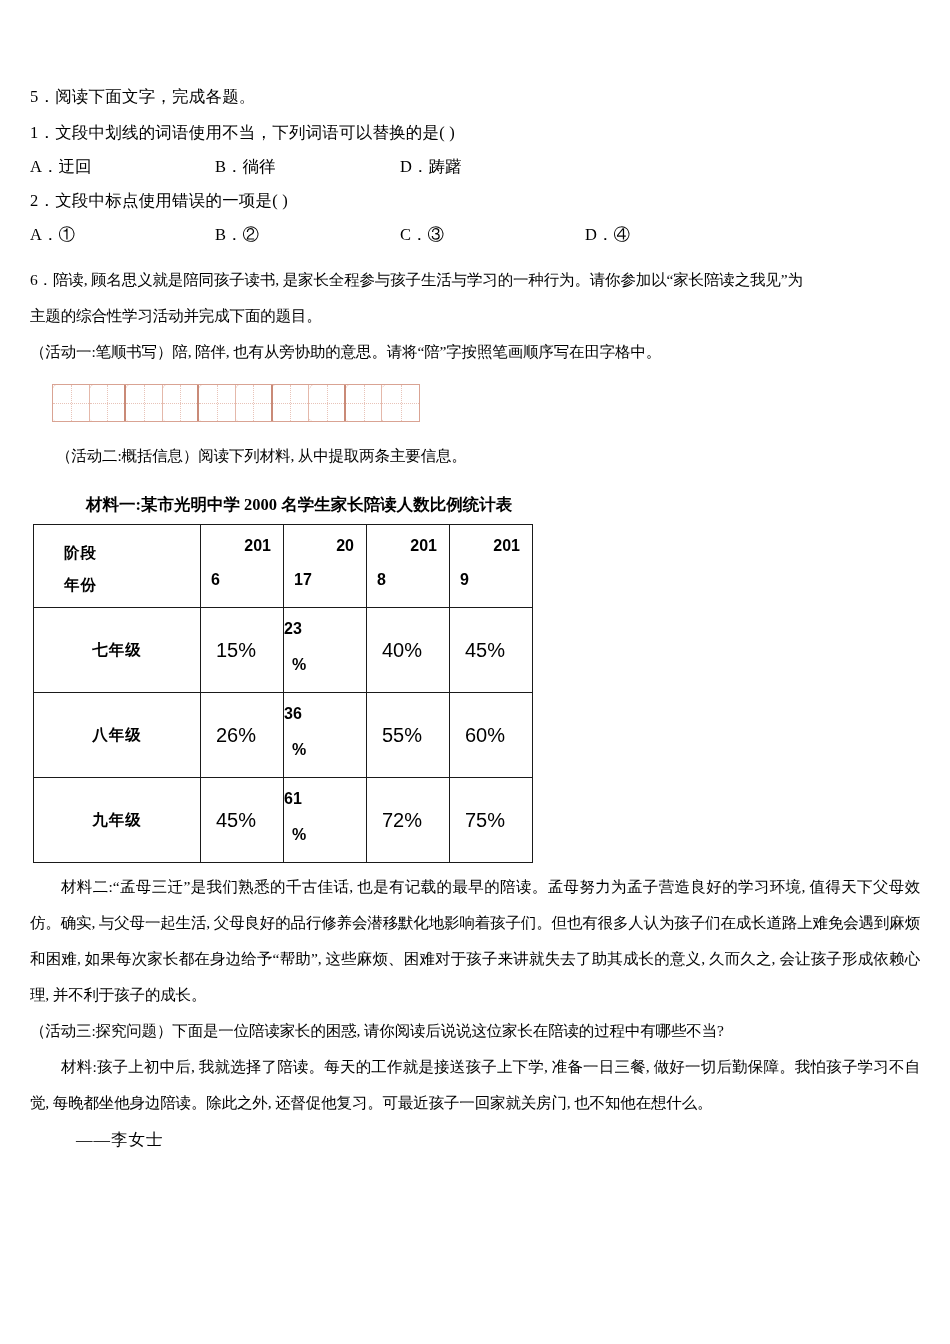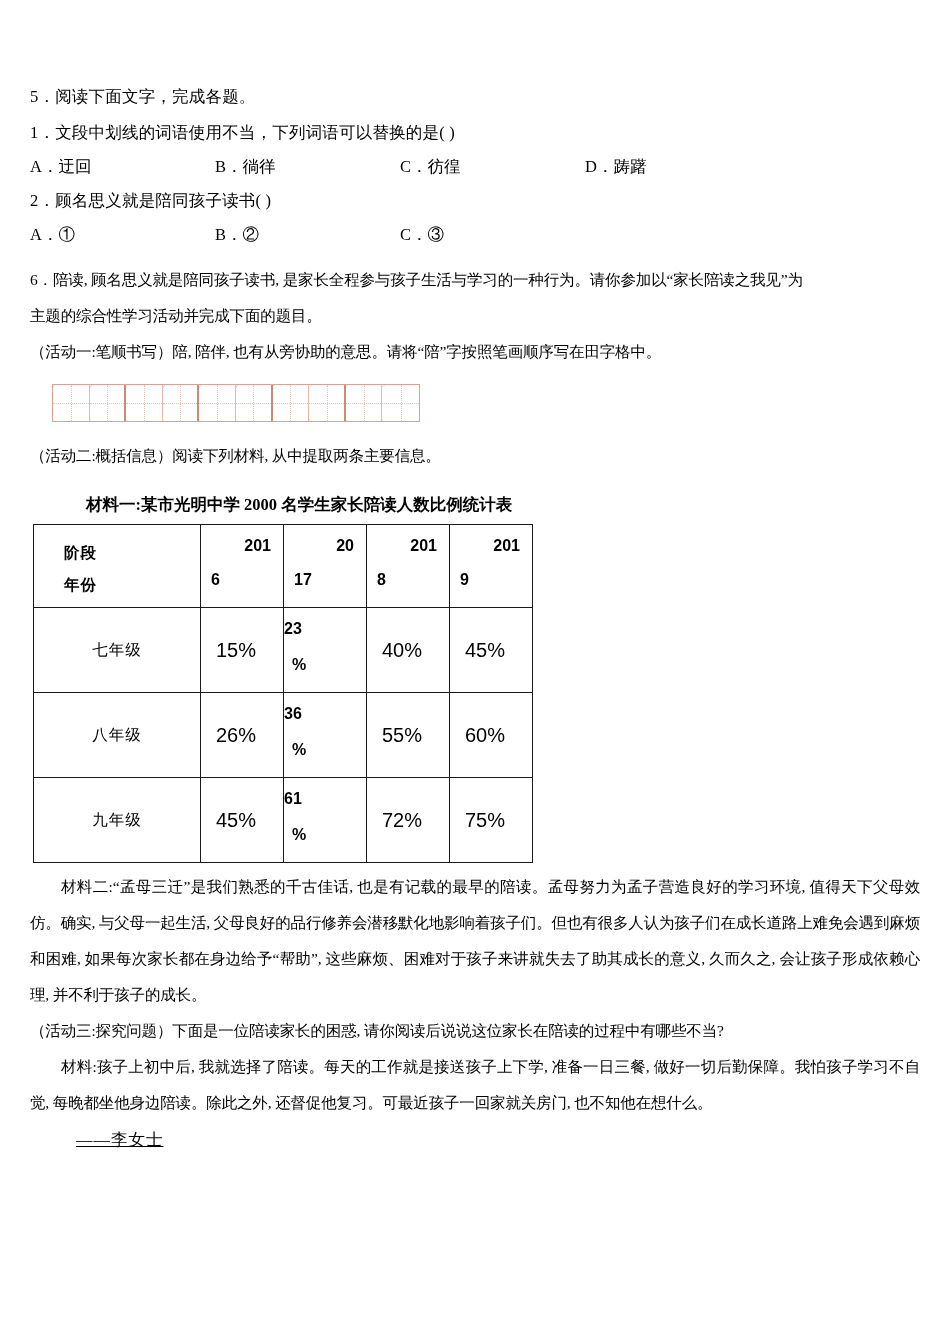--- a/index.html
+++ b/index.html
@@ -59,21 +59,21 @@
   .opts .opt {
     width: 185px;
     flex: 0 0 185px;
     white-space: nowrap;
   }
 
   
   .mt-top   { margin-top: 76px; }
   .mt-sm    { margin-top: 2px; }
   .mt-md    { margin-top: 10px; }
-  .mt-lg    { margin-top: 16px; }
+  .mt-lg    { margin-top: 16px; margin-left: 26px; }
 
   
   .tzg-wrap {
     margin-top: 14px;
     margin-left: 22px;
   }
   .tzg {
     display: flex;
     border: 1.5px solid #d9a393;
     width: 368px;
@@ -129,21 +129,21 @@
   }
   table.stat td {
     border: 1.6px solid #1a1a1a;
     vertical-align: top;
     padding: 0;
     height: 84px;
   }
   table.stat td.hdr { height: 82px; }
   .cell-label {
     font-size: 15.5px;
-    font-weight: 400;
+    font-weight: 700;
     text-align: center;
     line-height: 84px;
     letter-spacing: 1px;
   }
   .hdr-stack {
     font-size: 15.5px;
     font-weight: 600;
     letter-spacing: 1px;
     padding-left: 30px;
     padding-top: 12px;
@@ -187,52 +187,51 @@
     text-align: left;
     padding: 14px 0 0 8px;
     line-height: 22px;
     font-family: "Liberation Sans", sans-serif;
   }
   .sig {
     font-size: 16.5px;
     margin-top: 8px;
     margin-left: 46px;
     letter-spacing: 1px;
-    text-decoration: underline;
   }
 </style>
 </head>
 <body>
 
 <div class="page">
 
   <div class="mt-top">
 
     <div class="qline">
       <span>5．</span><span>阅读下面文字，完成各题。</span>
     </div>
 
 
     <div class="qline mt-sm">
       <span>1．</span><span>文段中划线的词语使用不当，下列词语可以替换的是(    )</span>
     </div>
     <div class="opts">
       <div class="opt"><span>A．</span><span>迂回</span></div>
       <div class="opt"><span>B．</span><span>徜徉</span></div>
-      <div class="opt"><span>C．</span><span>彷徨</span></div>
       <div class="opt"><span>D．</span><span>踌躇</span></div>
     </div>
 
     <div class="qline">
-      <span>2．</span><span>顾名思义就是陪同孩子读书(     )</span>
+      <span>2．</span><span>文段中标点使用错误的一项是(     )</span>
     </div>
     <div class="opts">
       <div class="opt"><span>A．</span><span>①</span></div>
       <div class="opt"><span>B．</span><span>②</span></div>
       <div class="opt"><span>C．</span><span>③</span></div>
+      <div class="opt"><span>D．</span><span>④</span></div>
     </div>
   </div>
 
   <div class="mt-md">
 
     <div class="para-narrow"><span>6．</span><span>陪读, 顾名思义就是陪同孩子读书, 是家长全程参与孩子生活与学习的一种行为。请你参加以“家长陪读之我见”为</span></div>
     <div class="para-narrow">主题的综合性学习活动并完成下面的题目。</div>
 
     <div class="para-narrow">（活动一:笔顺书写）陪, 陪伴, 也有从旁协助的意思。请将“陪”字按照笔画顺序写在田字格中。</div>
 

